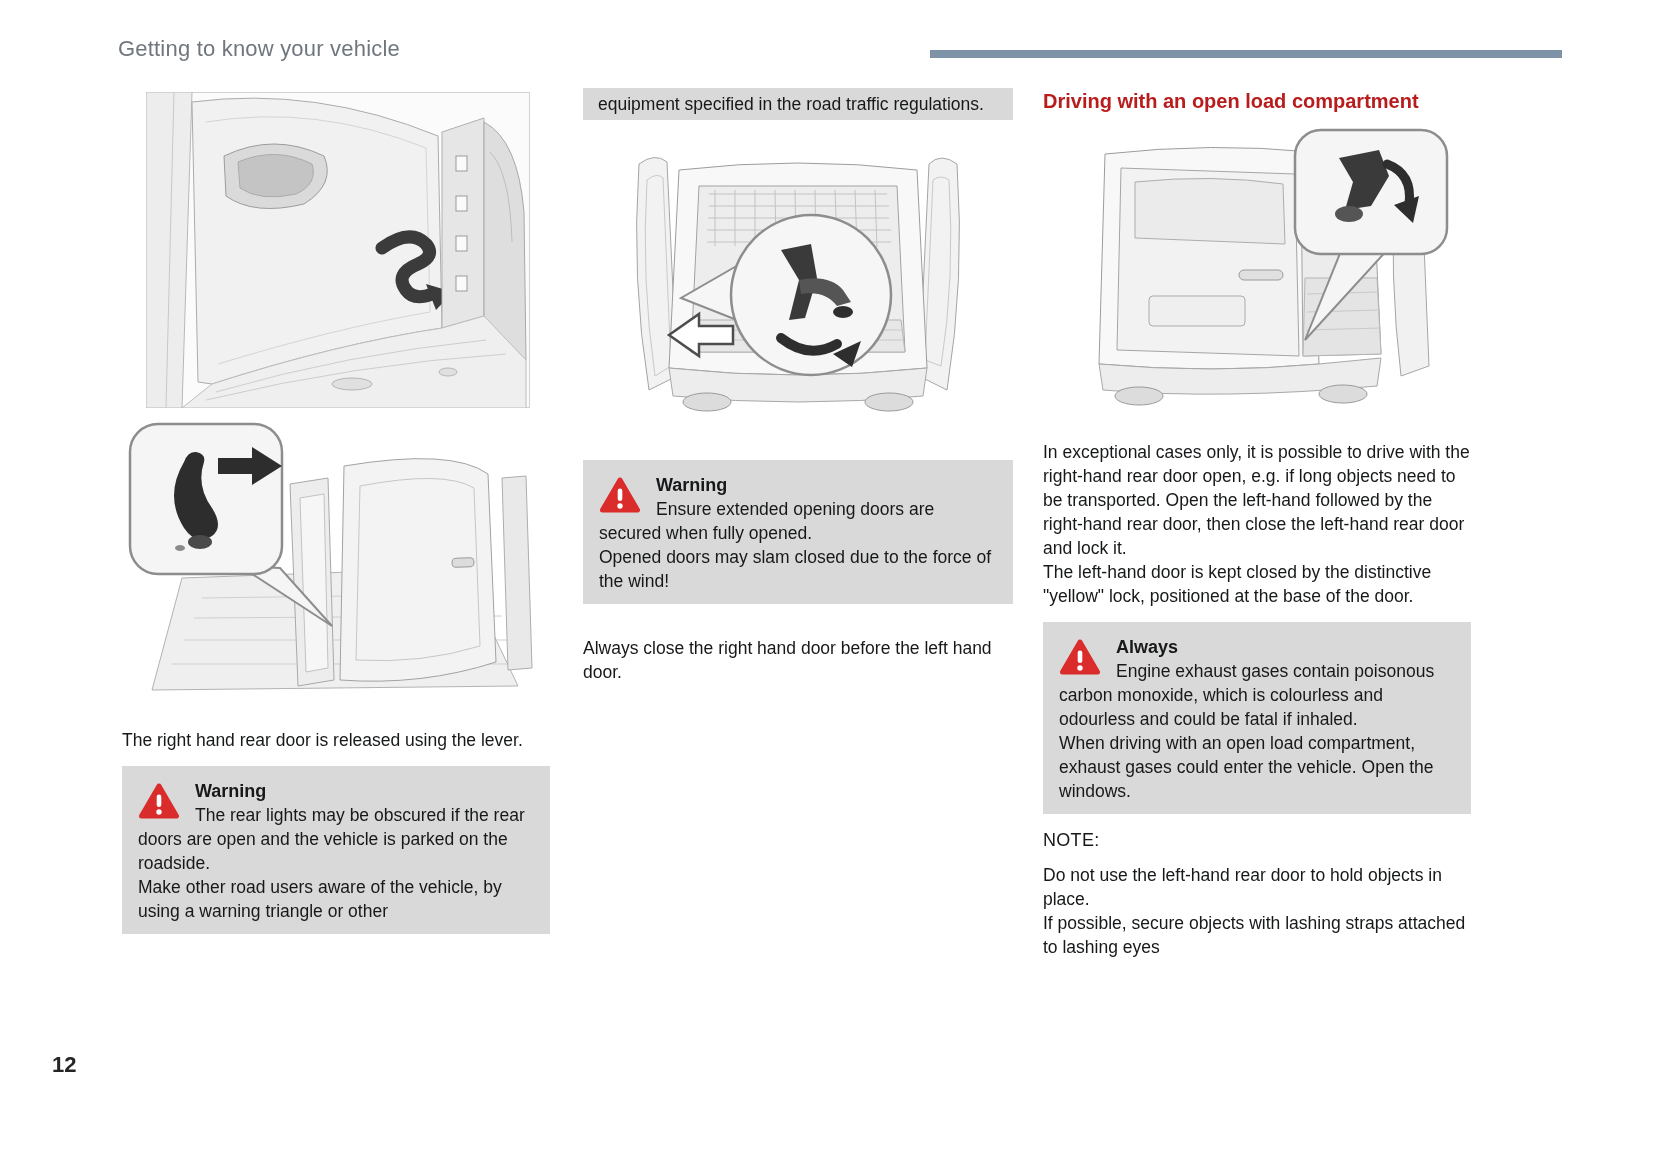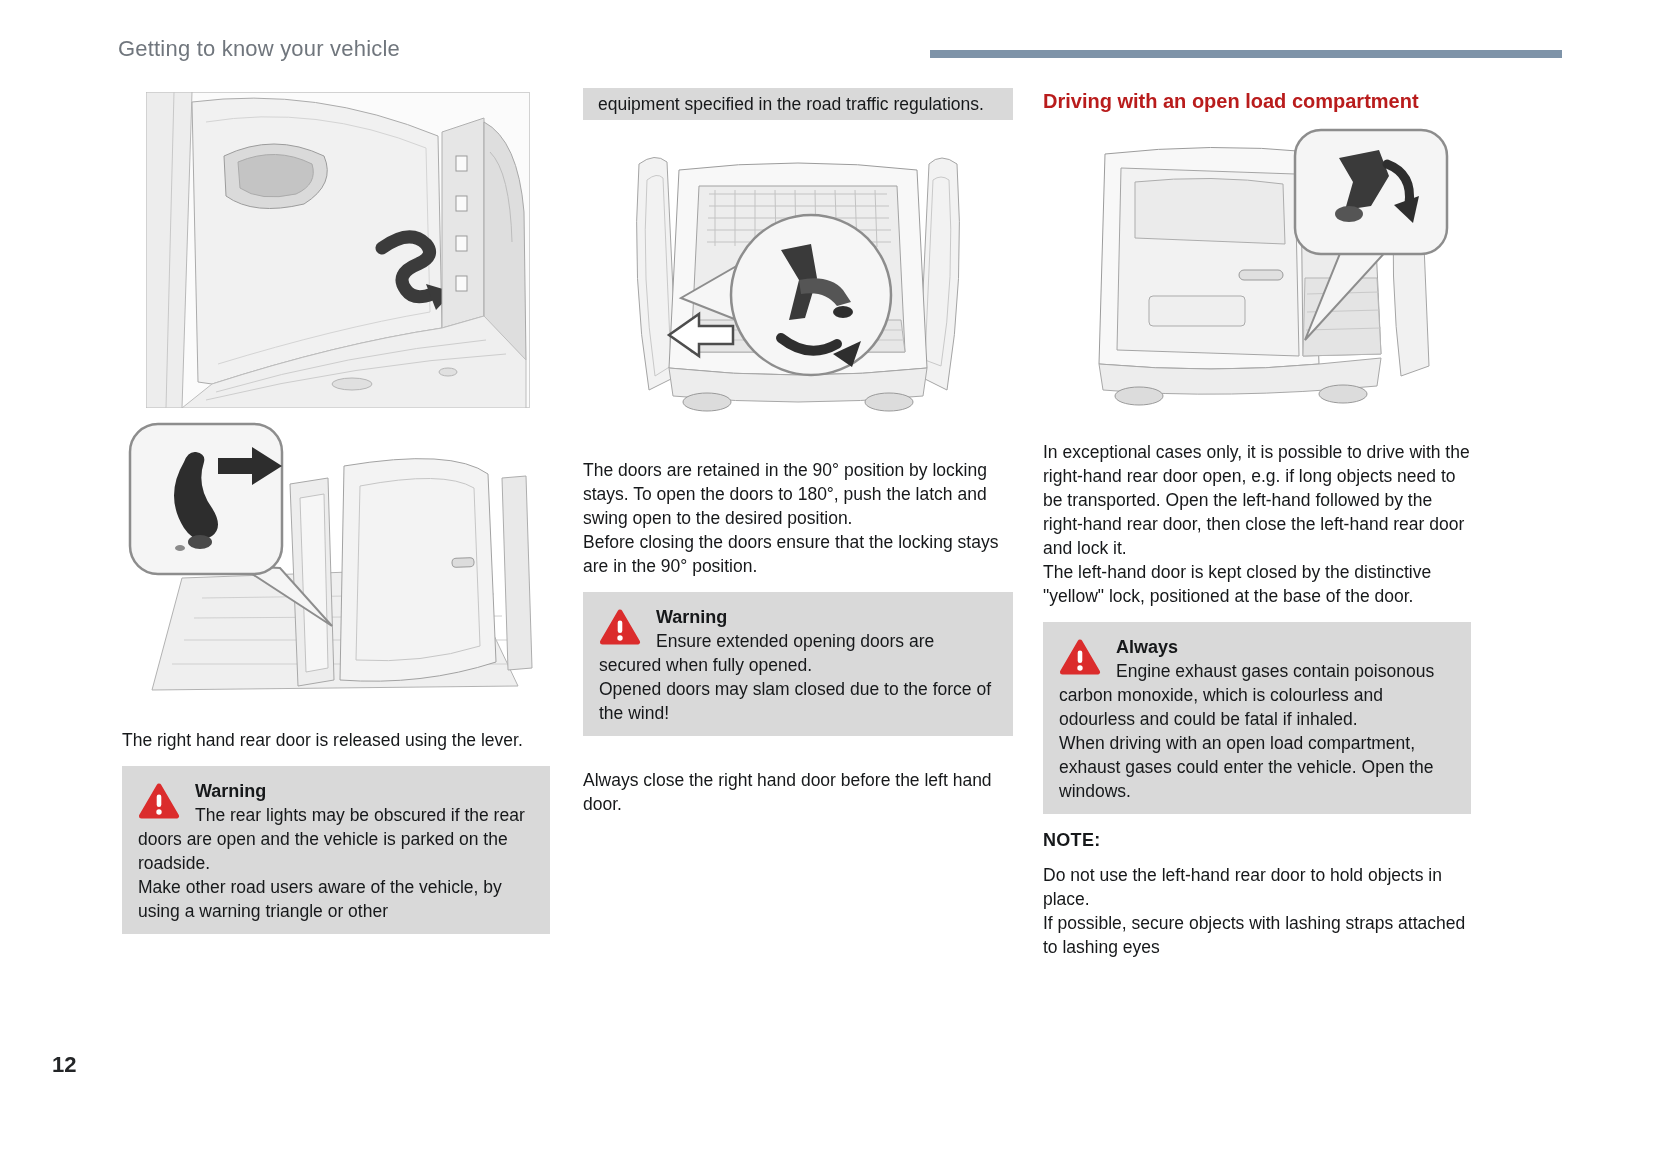--- a/index.html
+++ b/index.html
@@ -33,21 +33,21 @@
   }
   .alertbox {
     background:var(--boxbg, #d9d9d9); padding:13px 16px 11px; margin-top:14px;
   }
   .alertbox::after { content:""; display:block; clear:both; }
   .alert-icon { float:left; width:42px; height:38px; margin:3px 15px 6px 0; }
   .alert-title { font-weight:bold; font-size:18px; line-height:24px; }
   .para { margin-top:12px; }
   .para2 { margin-top:32px; }
   .col-heading { font-size:20px; font-weight:bold; line-height:26px; color:#b91c1c; }
-  .note-heading { font-weight:bold; font-size:18px; margin-top:16px; letter-spacing:.3px; }
+  .note-heading { font-weight:normal; font-size:18px; margin-top:16px; letter-spacing:.3px; }
   .note-text { margin-top:12px; }
   .page-number {
     position:absolute; left:52px; top:1052px;
     font-weight:bold; font-size:22px; color:#232527;
   }
 </style>
 </head>
 <body>
 
 <div>
@@ -144,24 +144,20 @@
         <path d="M164 130 L98 168 L164 194 Z" fill="#f6f6f6" stroke="#8d8d8d" stroke-width="2"></path>
         <circle cx="228" cy="165" r="80" fill="#f6f6f6" stroke="#8d8d8d" stroke-width="2.5"></circle>
         <path d="M198 120 l30 -6 6 34 -12 40 -16 2 10 -40 z" fill="#3a3a3a"></path>
         <path d="M216 150 q30 -6 44 10 l8 12 -14 4 q-12 -16 -36 -12 z" fill="#555555"></path>
         <ellipse cx="260" cy="182" rx="10" ry="6" fill="#2e2e2e"></ellipse>
         <path d="M198 208 q28 22 56 6" fill="none" stroke="#2e2e2e" stroke-width="10" stroke-linecap="round"></path>
         <path d="M250 224 l28 -13 -9 26 z" fill="#2e2e2e"></path>
       </svg>
     </div>
 
-    <div class="body para">
-      <div>The doors are retained in the 90° position by locking stays. To open the doors to 180°, push the latch and swing open to the desired position.</div>
-      <div>Before closing the doors ensure that the locking stays are in the 90° position.</div>
-    </div>
 
     <div class="alertbox">
       <span class="alert-icon">
         <svg width="42" height="38" viewBox="0 0 42 38" xmlns="http://www.w3.org/2000/svg">
           <path d="M21 4 L38.5 34 H3.5 Z" fill="#db2c2c" stroke="#db2c2c" stroke-width="5" stroke-linejoin="round"></path>
           <rect x="18.7" y="12.5" width="4.6" height="12.5" rx="2.3" fill="#ffffff"></rect>
           <circle cx="21" cy="30" r="2.7" fill="#ffffff"></circle>
         </svg>
       </span>
       <div class="alert-title">Warning</div>

